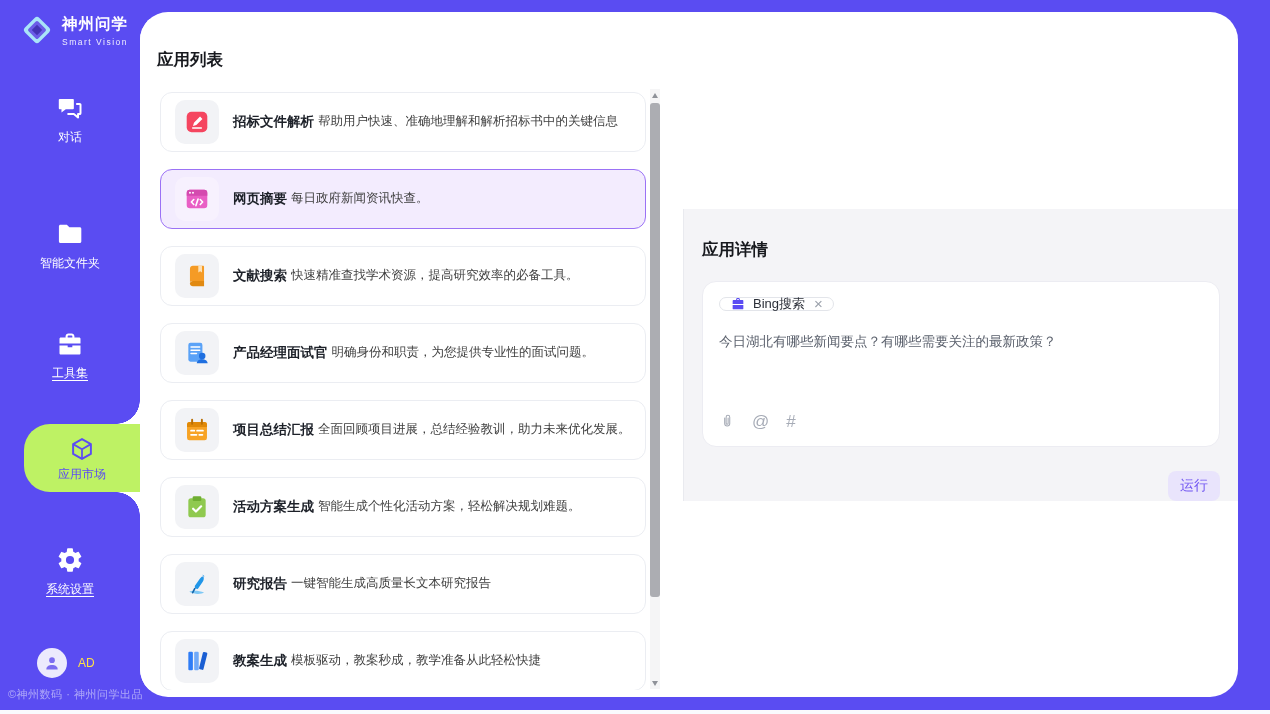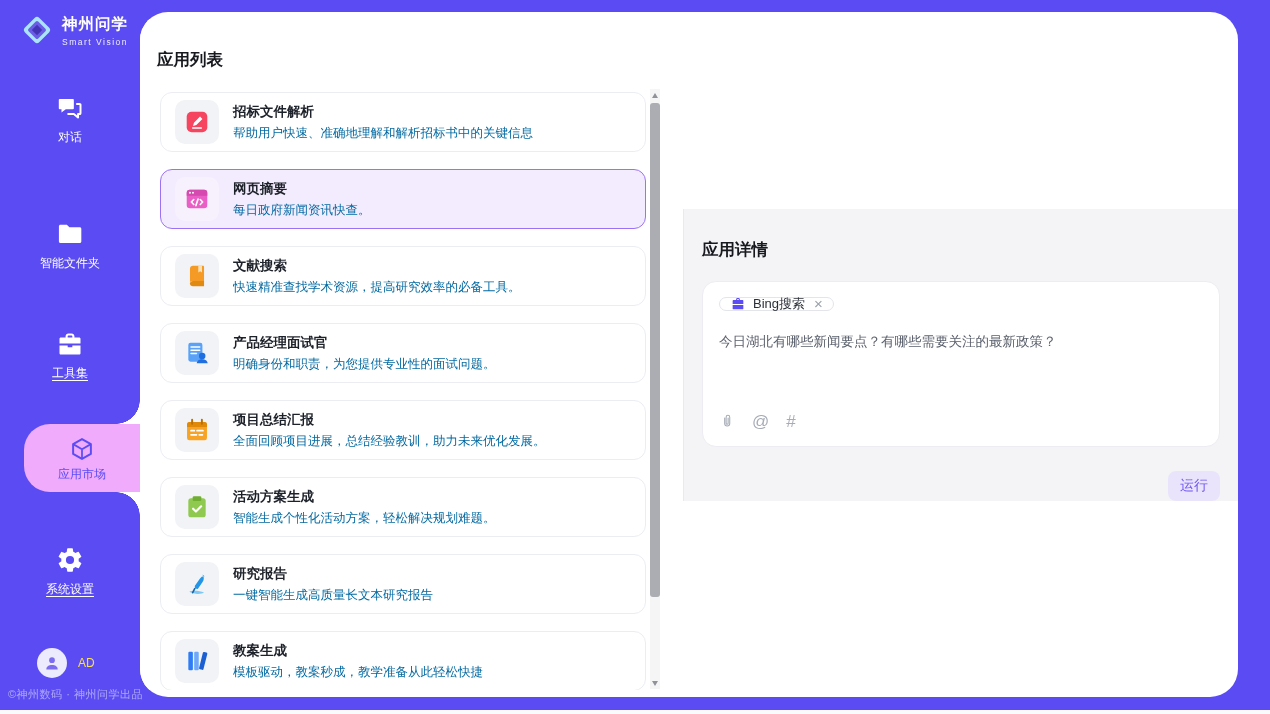--- a/index.html
+++ b/index.html
@@ -21,21 +21,21 @@
 
   .nav-item{ position:absolute; left:0; width:140px; text-align:center; cursor:pointer; }
   .nav-icon{ display:block; height:28px; }
   .nav-icon svg{ width:28px; height:28px; color:#fff; }
   .nav-label{ display:inline-block; margin-top:7px; font-size:12px; color:#fff; }
   .nav-label.underline{ text-decoration:underline; text-underline-offset:3px; }
   .nav-item.pos0{ top:94px; } .nav-item.pos1{ top:220px; } .nav-item.pos2{ top:330px; }
   .nav-item.pos3{ top:424px; } .nav-item.pos4{ top:546px; }
 
   .nav-item.selected{
-    left:24px; width:116px; height:68px; background:#f0abfc;
+    left:24px; width:116px; height:68px; background:#bef264;
     border-radius:26px 0 0 26px;
     display:flex; flex-direction:column; align-items:center; justify-content:center;
     padding-top:2px;
   }
   .nav-item.selected .nav-icon{ height:26px; }
   .nav-item.selected .nav-icon svg{ width:26px; height:26px; color:#5b4cf3; }
   .nav-item.selected .nav-label{ color:#5b4cf3; margin-top:4px; }
   .nav-item.selected::before, .nav-item.selected::after{
     content:''; position:absolute; right:0; width:24px; height:24px; pointer-events:none;
   }
@@ -59,23 +59,23 @@
   .list-panel h2{ margin-left:17px; }
   .cards{ margin:23px 0 0 20px; width:486px; height:598px; overflow:hidden; display:flex; flex-direction:column; gap:17px; }
   .card{
     flex:0 0 60px; min-height:60px; background:#fff; border:1px solid #ebedf2; border-radius:12px;
     display:flex; align-items:center; gap:14px; padding:0 14px; cursor:pointer;
   }
   .card.selected{ background:#f3ecfe; border:1px solid #9b72f5; }
   .tile{ width:44px; height:44px; border-radius:10px; background:#f2f3f6; display:flex; align-items:center; justify-content:center; flex:none; }
   .card.selected .tile{ background:#f7f1fe; }
   .tile svg{ width:26px; height:26px; }
-  .card-text{ display:flex; flex-direction:column; gap:4px; min-width:0; }
+  .card-text{ display:flex; flex-direction:row; gap:4px; min-width:0; }
   .card-title{ font-size:13.5px; font-weight:700; color:#1d2129; }
-  .card-desc{ font-size:12.5px; color:#0369a1; white-space:nowrap; overflow:hidden; }
+  .card-desc{ font-size:12.5px; color:#404040; white-space:nowrap; overflow:hidden; }
 
   .scrollbar{ position:absolute; top:70px; right:23px; width:10px; height:600px; background:#f5f5f6; }
   .sb-arrow{ position:absolute; left:0; width:10px; height:12px; display:flex; align-items:center; justify-content:center; }
   .sb-arrow.up{ top:0; } .sb-arrow.down{ bottom:0; }
   .sb-arrow::before{ content:''; border-left:3.5px solid transparent; border-right:3.5px solid transparent; }
   .sb-arrow.up::before{ border-bottom:5px solid #8f9299; }
   .sb-arrow.down::before{ border-top:5px solid #8f9299; }
   .sb-thumb{ position:absolute; top:14px; left:0; width:10px; height:494px; background:#acadb2; border-radius:3px; }
 
   .detail-panel{ flex:1; background:#f4f4f7; border-left:1px solid #e9eaef; padding:30px 18px 0 18px; }

